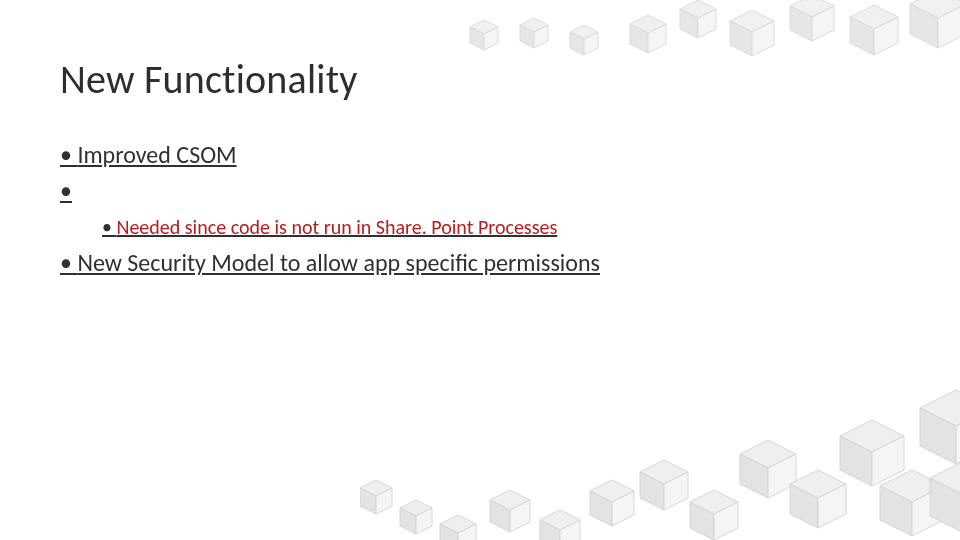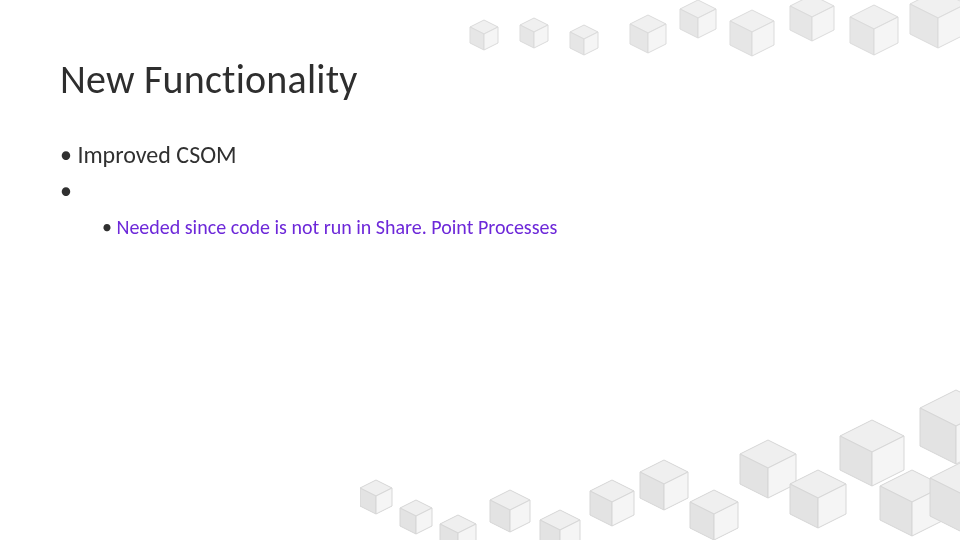--- a/index.html
+++ b/index.html
@@ -33,35 +33,36 @@
     ul.bullets {
       list-style: none;
       margin-left: 0;
     }
     ul.bullets > li {
       font-size: 24px;
       font-weight: 400;
       color: #303030;
       line-height: 1.42;
       margin-bottom: 2px;
+      text-decoration: underline;
     }
     ul.bullets > li::before {
       content: "• ";
       color: #303030;
     }
     ul.subbullets {
       list-style: none;
       margin-left: 42px;
       margin-top: 4px;
       margin-bottom: 4px;
     }
     ul.subbullets > li {
       font-size: 20px;
       font-weight: 400;
-      color: #6d28d9;
+      color: #b91c1c;
       line-height: 1.5;
     }
     ul.subbullets > li::before {
       content: "• ";
       color: #303030;
     }
 
     
     .cubes {
       position: absolute;
@@ -224,15 +225,18 @@
       <li>
         <span>Improved CSOM</span>
       </li>
       <li>
         <ul class="subbullets">
           <li>
             <span>Needed since code is not run in Share. Point Processes</span>
           </li>
         </ul>
       </li>
+      <li>
+        <span>New Security Model to allow app specific permissions</span>
+      </li>
     </ul>
   </div>
 </div>
 
 </body></html>

